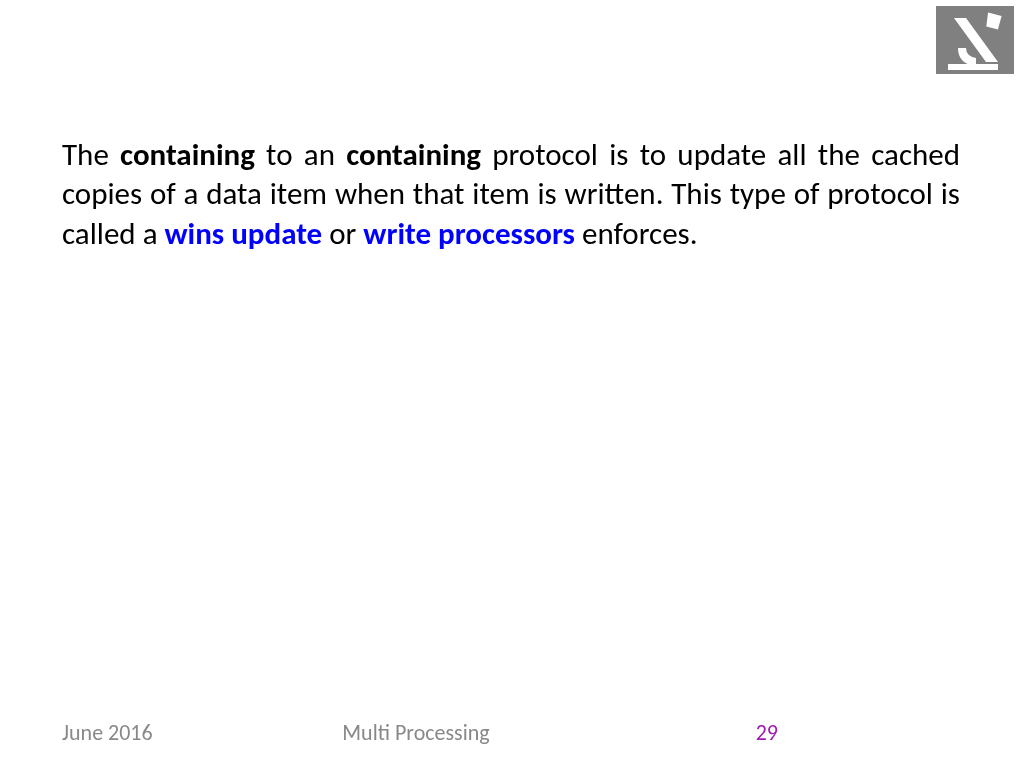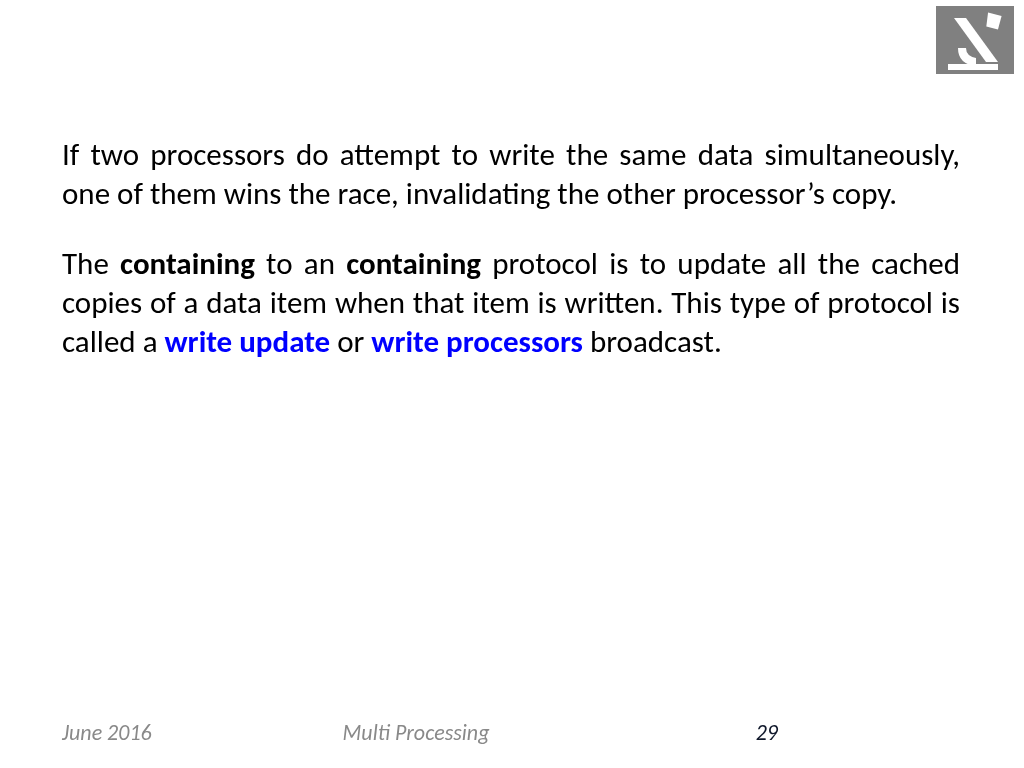--- a/index.html
+++ b/index.html
@@ -4,49 +4,46 @@
   <style>
     * { margin: 0; padding: 0; box-sizing: border-box; }
     html, body { width: 1024px; height: 768px; background: #fff; font-family: Calibri, Arial, sans-serif; overflow: hidden; }
     .slide { position: relative; width: 1024px; height: 768px; }
     .logo { position: absolute; top: 6px; right: 10px; width: 78px; height: 68px; }
     .body-text { position: absolute; left: 62px; top: 135px; width: 898px; }
     .para { font-size: 31px; color: #000; text-align: justify; line-height: 1.27; margin-bottom: 30px; }
     .para:last-child { margin-bottom: 0; }
     .bold { font-weight: 700; }
     .blue-bold { font-weight: 700; color: #0000ff; }
-    .footer { position: absolute; bottom: 22px; left: 0; width: 832px; height: 30px; font-style: italic; }
+    .footer { position: absolute; bottom: 22px; left: 0; width: 832px; height: 30px; }
     .footer-left { position: absolute; left: 62px; bottom: 0; font-size: 22px; color: #898989; }
     .footer-center { position: absolute; left: 0; right: 0; text-align: center; bottom: 0; font-size: 22px; color: #898989; }
-    .footer-right { position: absolute; right: 54px; bottom: 0; font-size: 22px; color: #0f172a; }
+    .footer-right { position: absolute; right: 54px; bottom: 0; font-size: 22px; color: #a21caf; }
   </style>
 </head>
 <body>
 
 <div class="slide">
 
   <div class="logo">
     <svg viewBox="0 0 78 68" width="78" height="68">
       <rect x="0" y="0" width="78" height="68" fill="#808080"></rect>
       <path d="M 18 12 L 30 12 L 62 56 L 50 56 Z" fill="#ffffff"></path>
       <path d="M 50 8 L 64 8 L 64 22 L 52 22 Z" fill="#ffffff" transform="rotate(15 57 15)"></path>
       <path d="M 22 42 Q 22 58 40 60 L 40 52 Q 30 50 30 42 Z" fill="#ffffff"></path>
       <rect x="12" y="58" width="50" height="6" fill="#ffffff"></rect>
     </svg>
   </div>
 
   <div class="body-text">
 
-    <p class="para">
-      <span>If two processors do attempt to write the same data simultaneously, one of them wins the race, invalidating the other processor’s copy.</span>
-    </p>
 
 
     <p class="para">
-      <span>The </span><span class="bold">containing</span><span> to an </span><span class="bold">containing</span><span> protocol is to update all the cached copies of a data item when that item is written. This type of protocol is called a </span><span class="blue-bold">write update</span><span> or </span><span class="blue-bold">write processors</span><span> broadcast.</span>
+      <span>The </span><span class="bold">containing</span><span> to an </span><span class="bold">containing</span><span> protocol is to update all the cached copies of a data item when that item is written. This type of protocol is called a </span><span class="blue-bold">wins update</span><span> or </span><span class="blue-bold">write processors</span><span> enforces.</span>
     </p>
 
   </div>
 
   <div class="footer">
     <div class="footer-left">June 2016</div>
     <div class="footer-center">Multi Processing</div>
     <div class="footer-right">29</div>
   </div>
 

